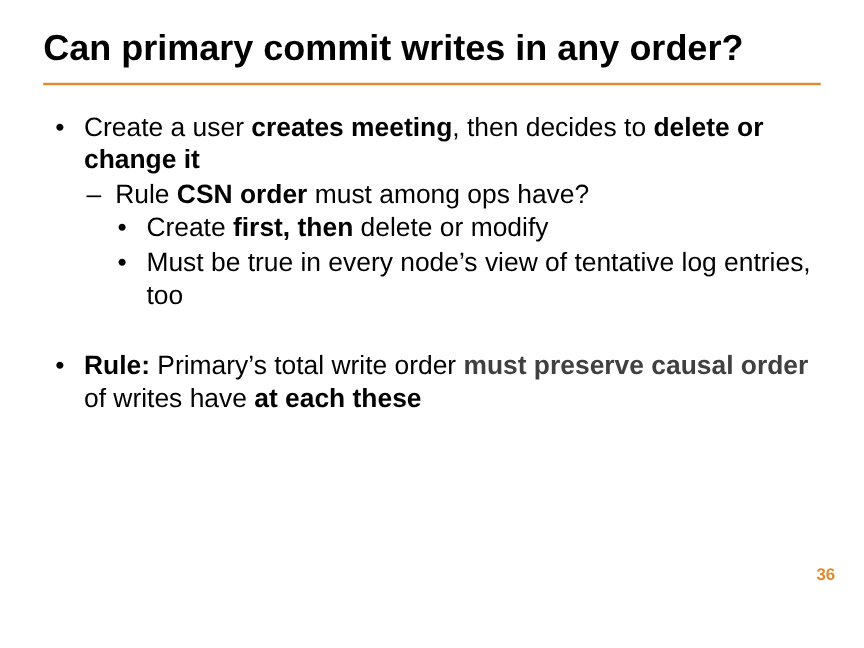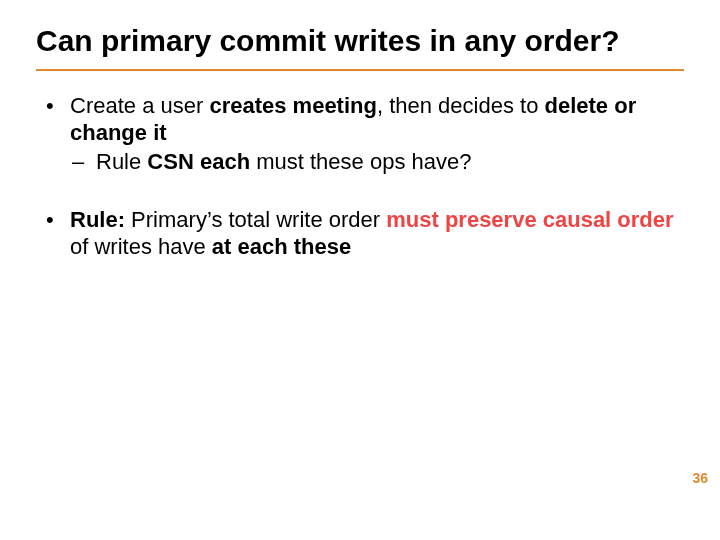--- a/index.html
+++ b/index.html
@@ -25,21 +25,21 @@
     line-height: 1.1;
     padding-bottom: 12px;
     border-bottom: 2px solid #e08a2e;
     margin-bottom: 22px;
   }
   .content {
     font-size: 22px;
     line-height: 1.22;
   }
   .bold { font-weight: bold; }
-  .bold-orange { font-weight: bold; color: #ef4444; }
+  .bold-orange { font-weight: bold; color: #404040; }
   ul { margin: 0; padding: 0; list-style: none; }
   .lvl1 { padding-left: 10px; }
   .lvl1 > li { position: relative; padding-left: 24px; margin-bottom: 4px; }
   .lvl1 > li::before {
     content: "•";
     position: absolute;
     left: 0;
     top: 0;
     font-size: 22px;
     line-height: 1.22;
@@ -60,21 +60,21 @@
     content: "•";
     position: absolute;
     left: 0;
     top: 0;
     font-size: 22px;
     line-height: 1.22;
   }
   .block-gap { margin-top: 32px; }
   .page-number {
     position: absolute;
-    right: 12px;
+    right: 24px;
     bottom: 10px;
     font-size: 14px;
     font-weight: bold;
     color: #e08a2e;
   }
 </style>
 </head>
 <body>
 
 <div class="slide">
@@ -82,22 +82,30 @@
   <div class="title">Can primary commit writes in any order?</div>
 
   <div class="content">
     <ul class="lvl1">
 
       <li>
         <span>Create a user </span><span class="bold">creates meeting</span><span>, then decides to </span><span class="bold">delete or change it</span>
 
         <ul class="lvl2">
           <li>
-            <span>Rule </span><span class="bold">CSN each</span><span> must these ops have?</span>
+            <span>Rule </span><span class="bold">CSN order</span><span> must among ops have?</span>
 
+            <ul class="lvl3">
+              <li>
+                <span>Create </span><span class="bold">first, then</span><span> delete or modify</span>
+              </li>
+              <li>
+                <span>Must be true in every node’s view of tentative log entries, too</span>
+              </li>
+            </ul>
           </li>
         </ul>
       </li>
 
       <li class="block-gap">
         <span class="bold">Rule:</span><span> Primary’s total write order </span><span class="bold-orange">must preserve causal order</span><span> of writes have </span><span class="bold">at each these</span>
 
       </li>
 
     </ul>

